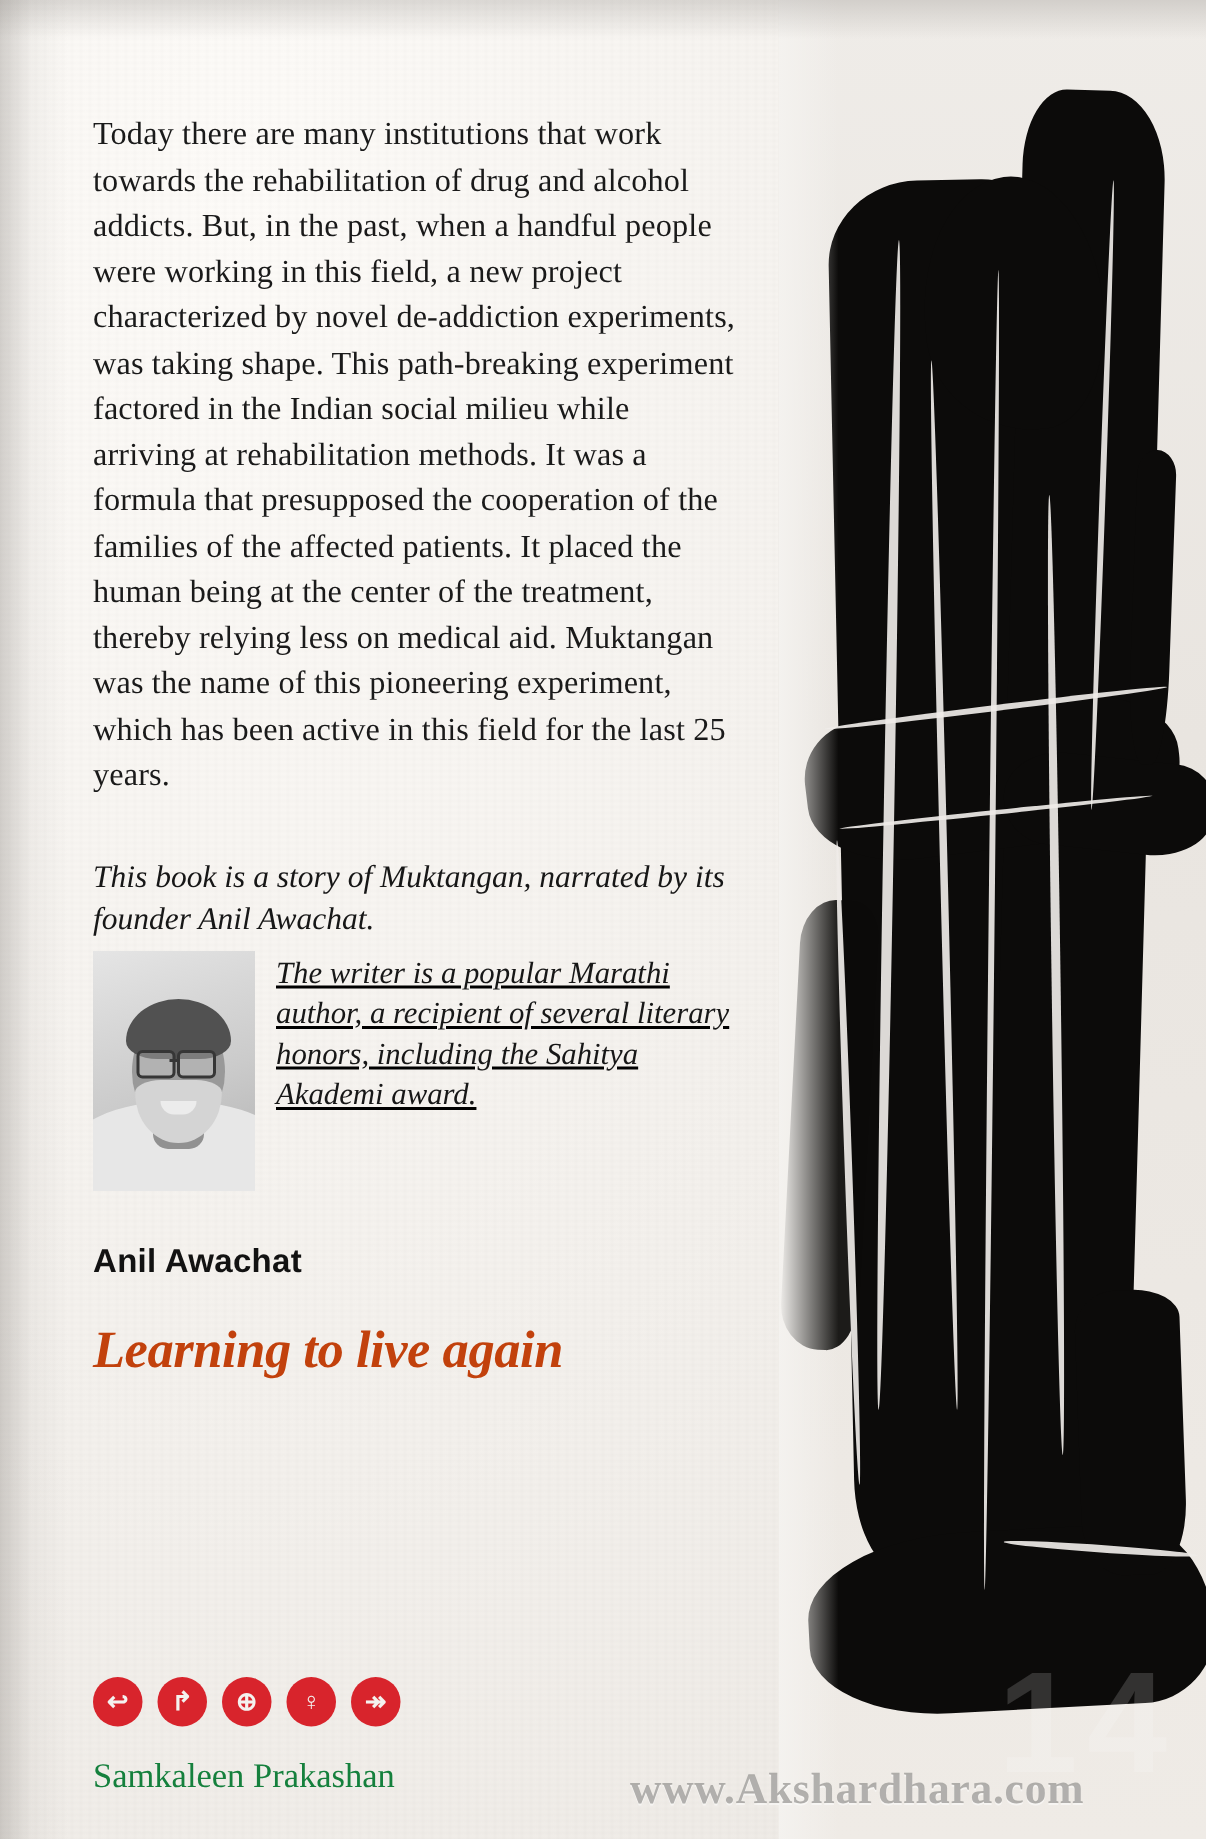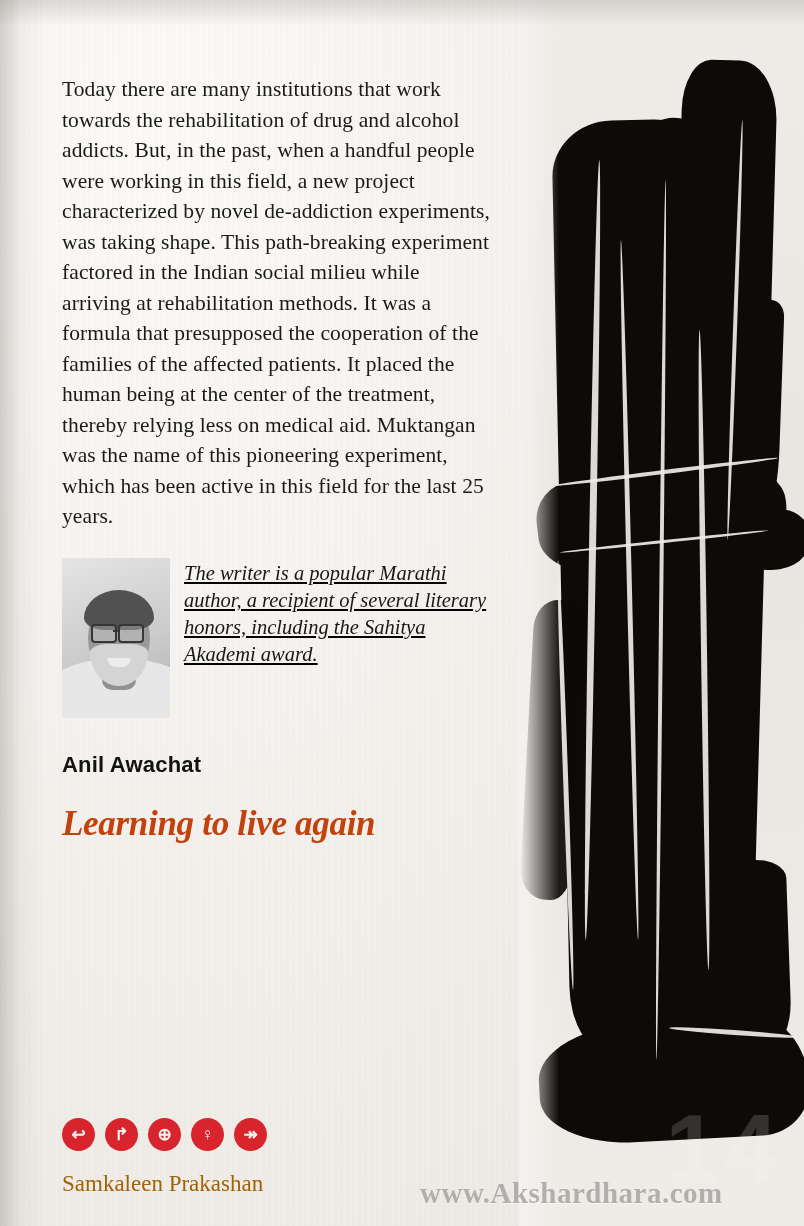--- a/index.html
+++ b/index.html
@@ -255,21 +255,21 @@
     justify-content: center;
     color: #f4f2ef;
     font-family: "Liberation Sans", sans-serif;
     font-size: 17px;
     line-height: 1;
     font-weight: bold;
   }
   .publisher-name {
     font-family: "Liberation Serif", serif;
     font-size: 23px;
-    color: #a16207;
+    color: #15803d;
     margin-top: 20px;
   }
 
   
   .watermark {
     position: absolute;
     left: 420px;
     bottom: 16px;
     font-family: "Liberation Serif", serif;
     font-size: 29px;
@@ -322,20 +322,21 @@
 
     <div class="art-fade-left"></div>
   </div>
 
   <div class="edge-shadow-left"></div>
   <div class="edge-shadow-top"></div>
 
   <div class="content">
     <p class="para">Today there are many institutions that work towards the rehabilitation of drug and alcohol addicts. But, in the past, when a handful people were working in this field, a new project characterized by novel de-addiction experiments, was taking shape. This path-breaking experiment factored in the Indian social milieu while arriving at rehabilitation methods. It was a formula that presupposed the cooperation of the families of the affected patients. It placed the human being at the center of the treatment, thereby relying less on medical aid. Muktangan was the name of this pioneering experiment, which has been active in this field for the last 25 years.</p>
 
+    <div class="blurb">This book is a story of Muktangan, narrated by its founder Anil Awachat.</div>
 
     <div class="author-block">
       <div class="author-photo">
         <div class="ph-bg"></div>
         <div class="ph-shoulder"></div>
         <div class="ph-neck"></div>
         <div class="ph-head"></div>
         <div class="ph-hair"></div>
         <div class="ph-beard"></div>
         <div class="ph-glass-l"></div>

